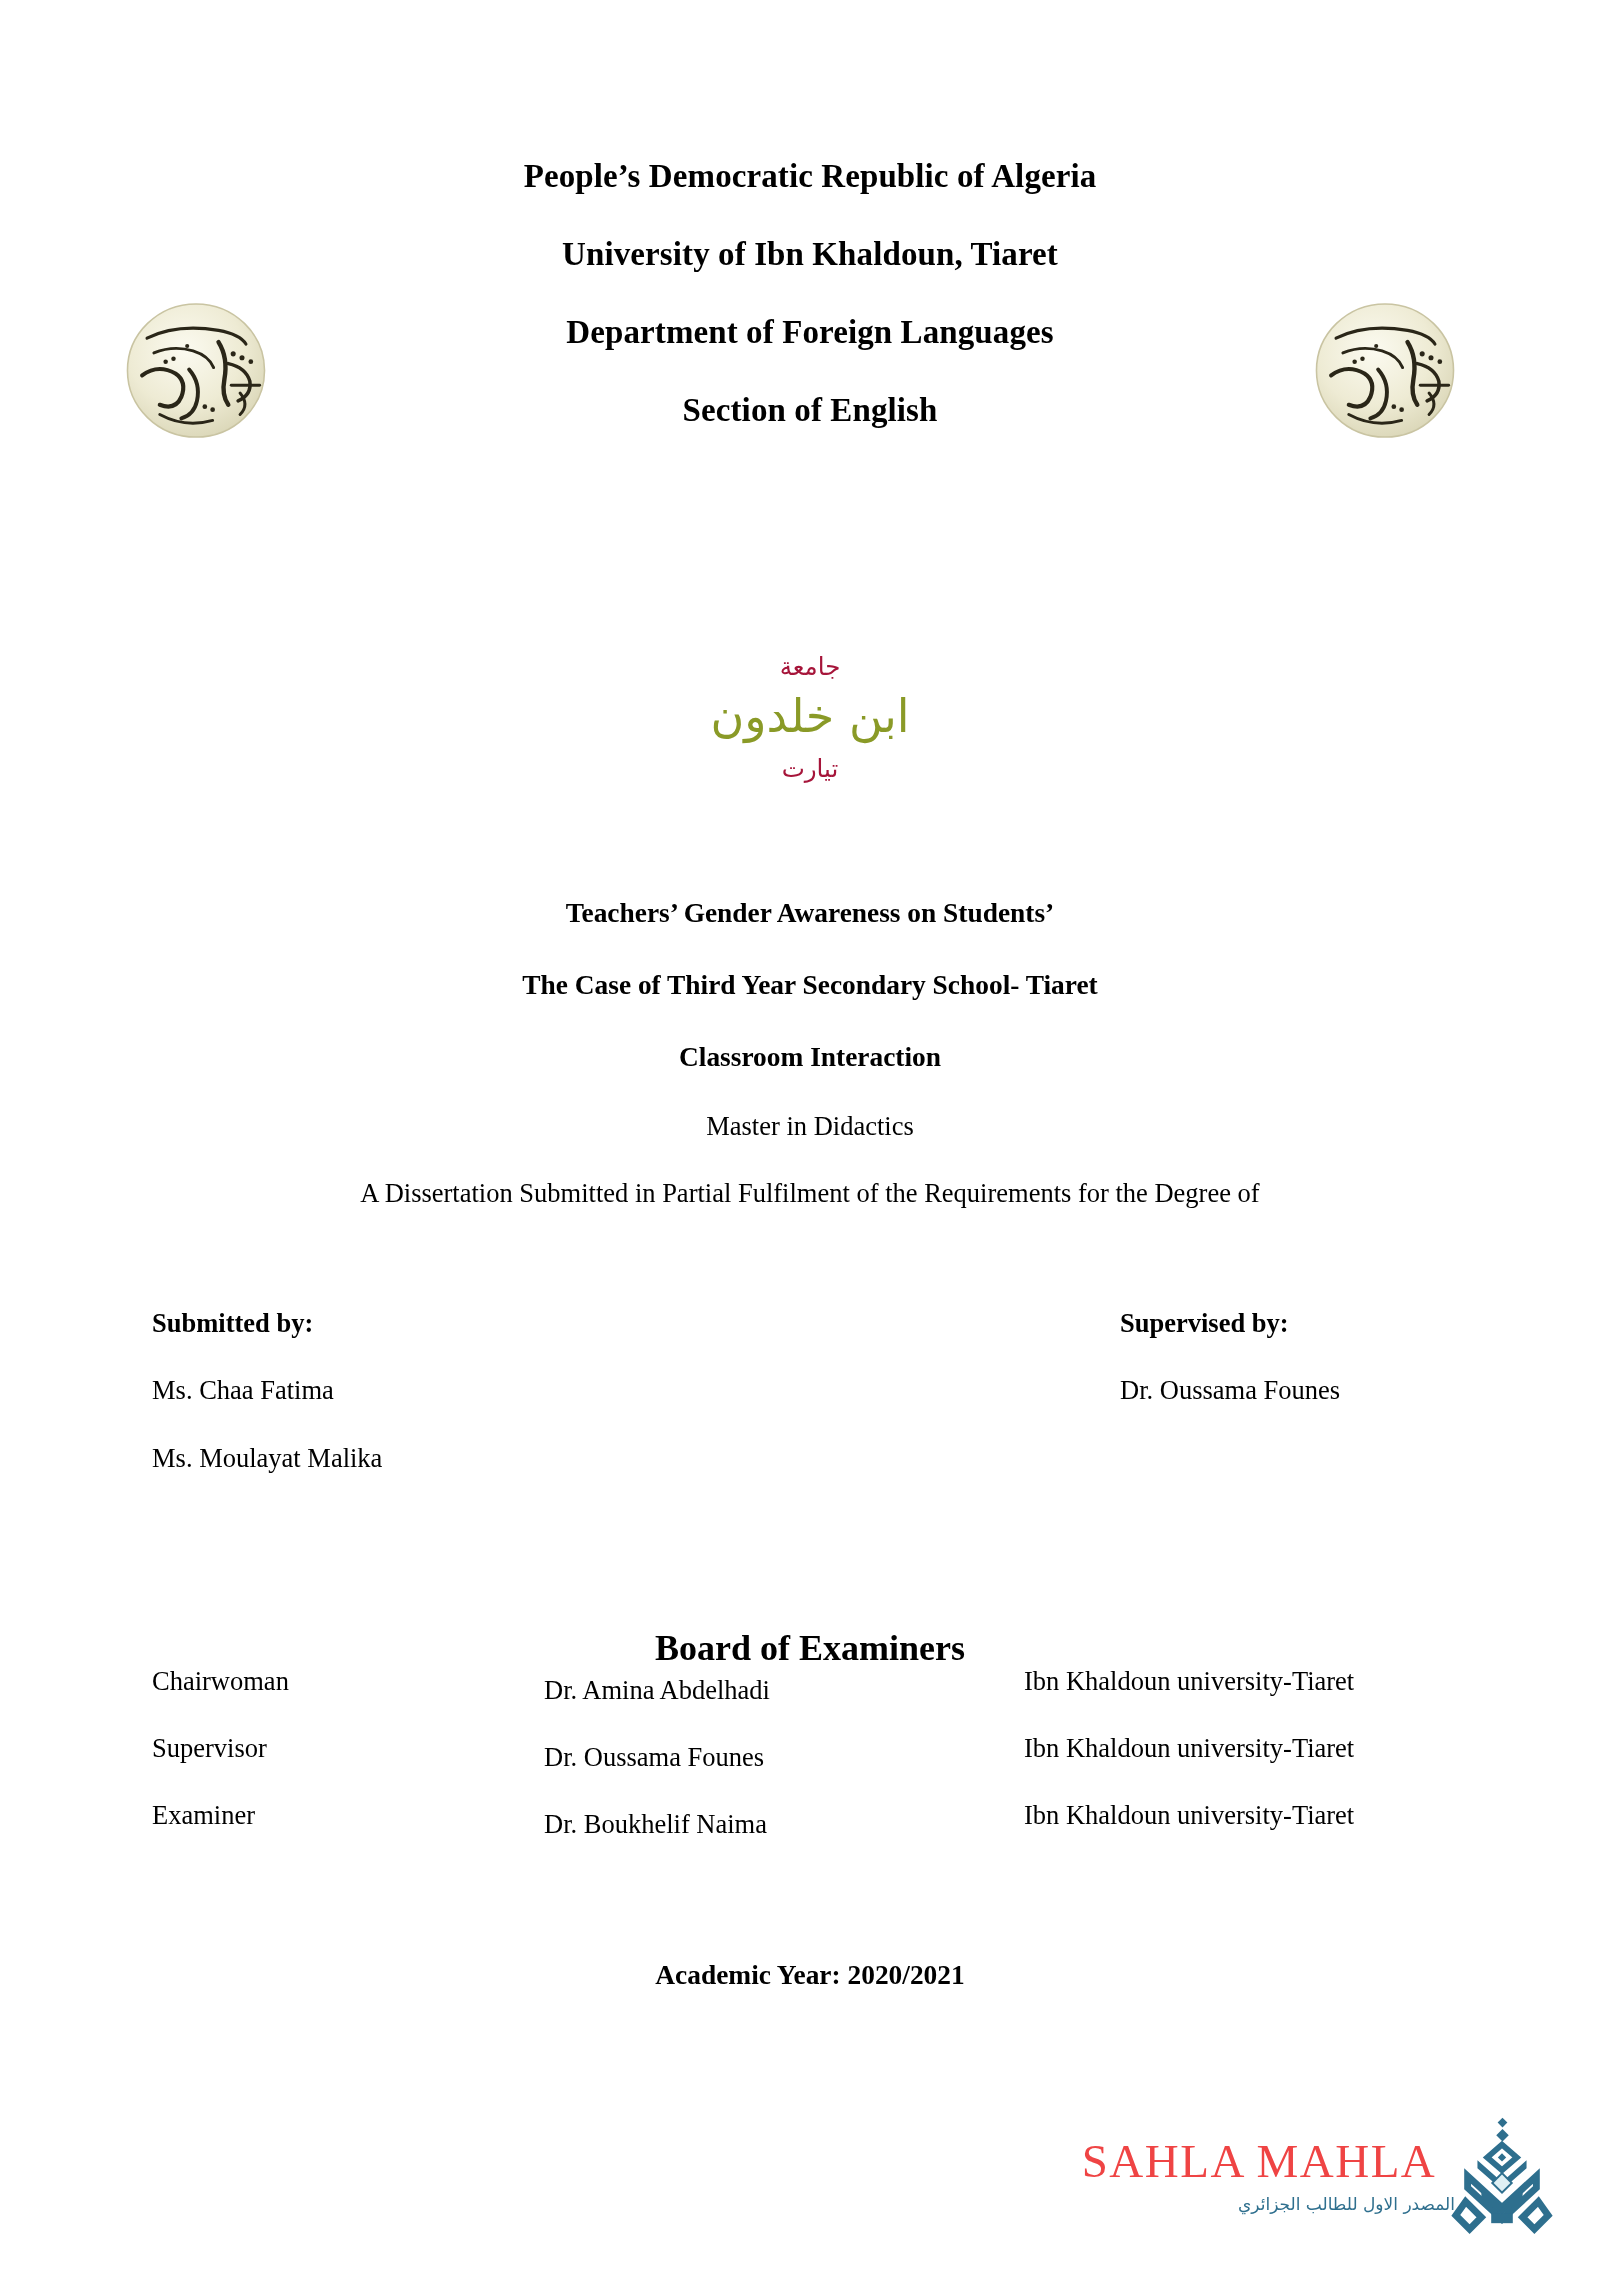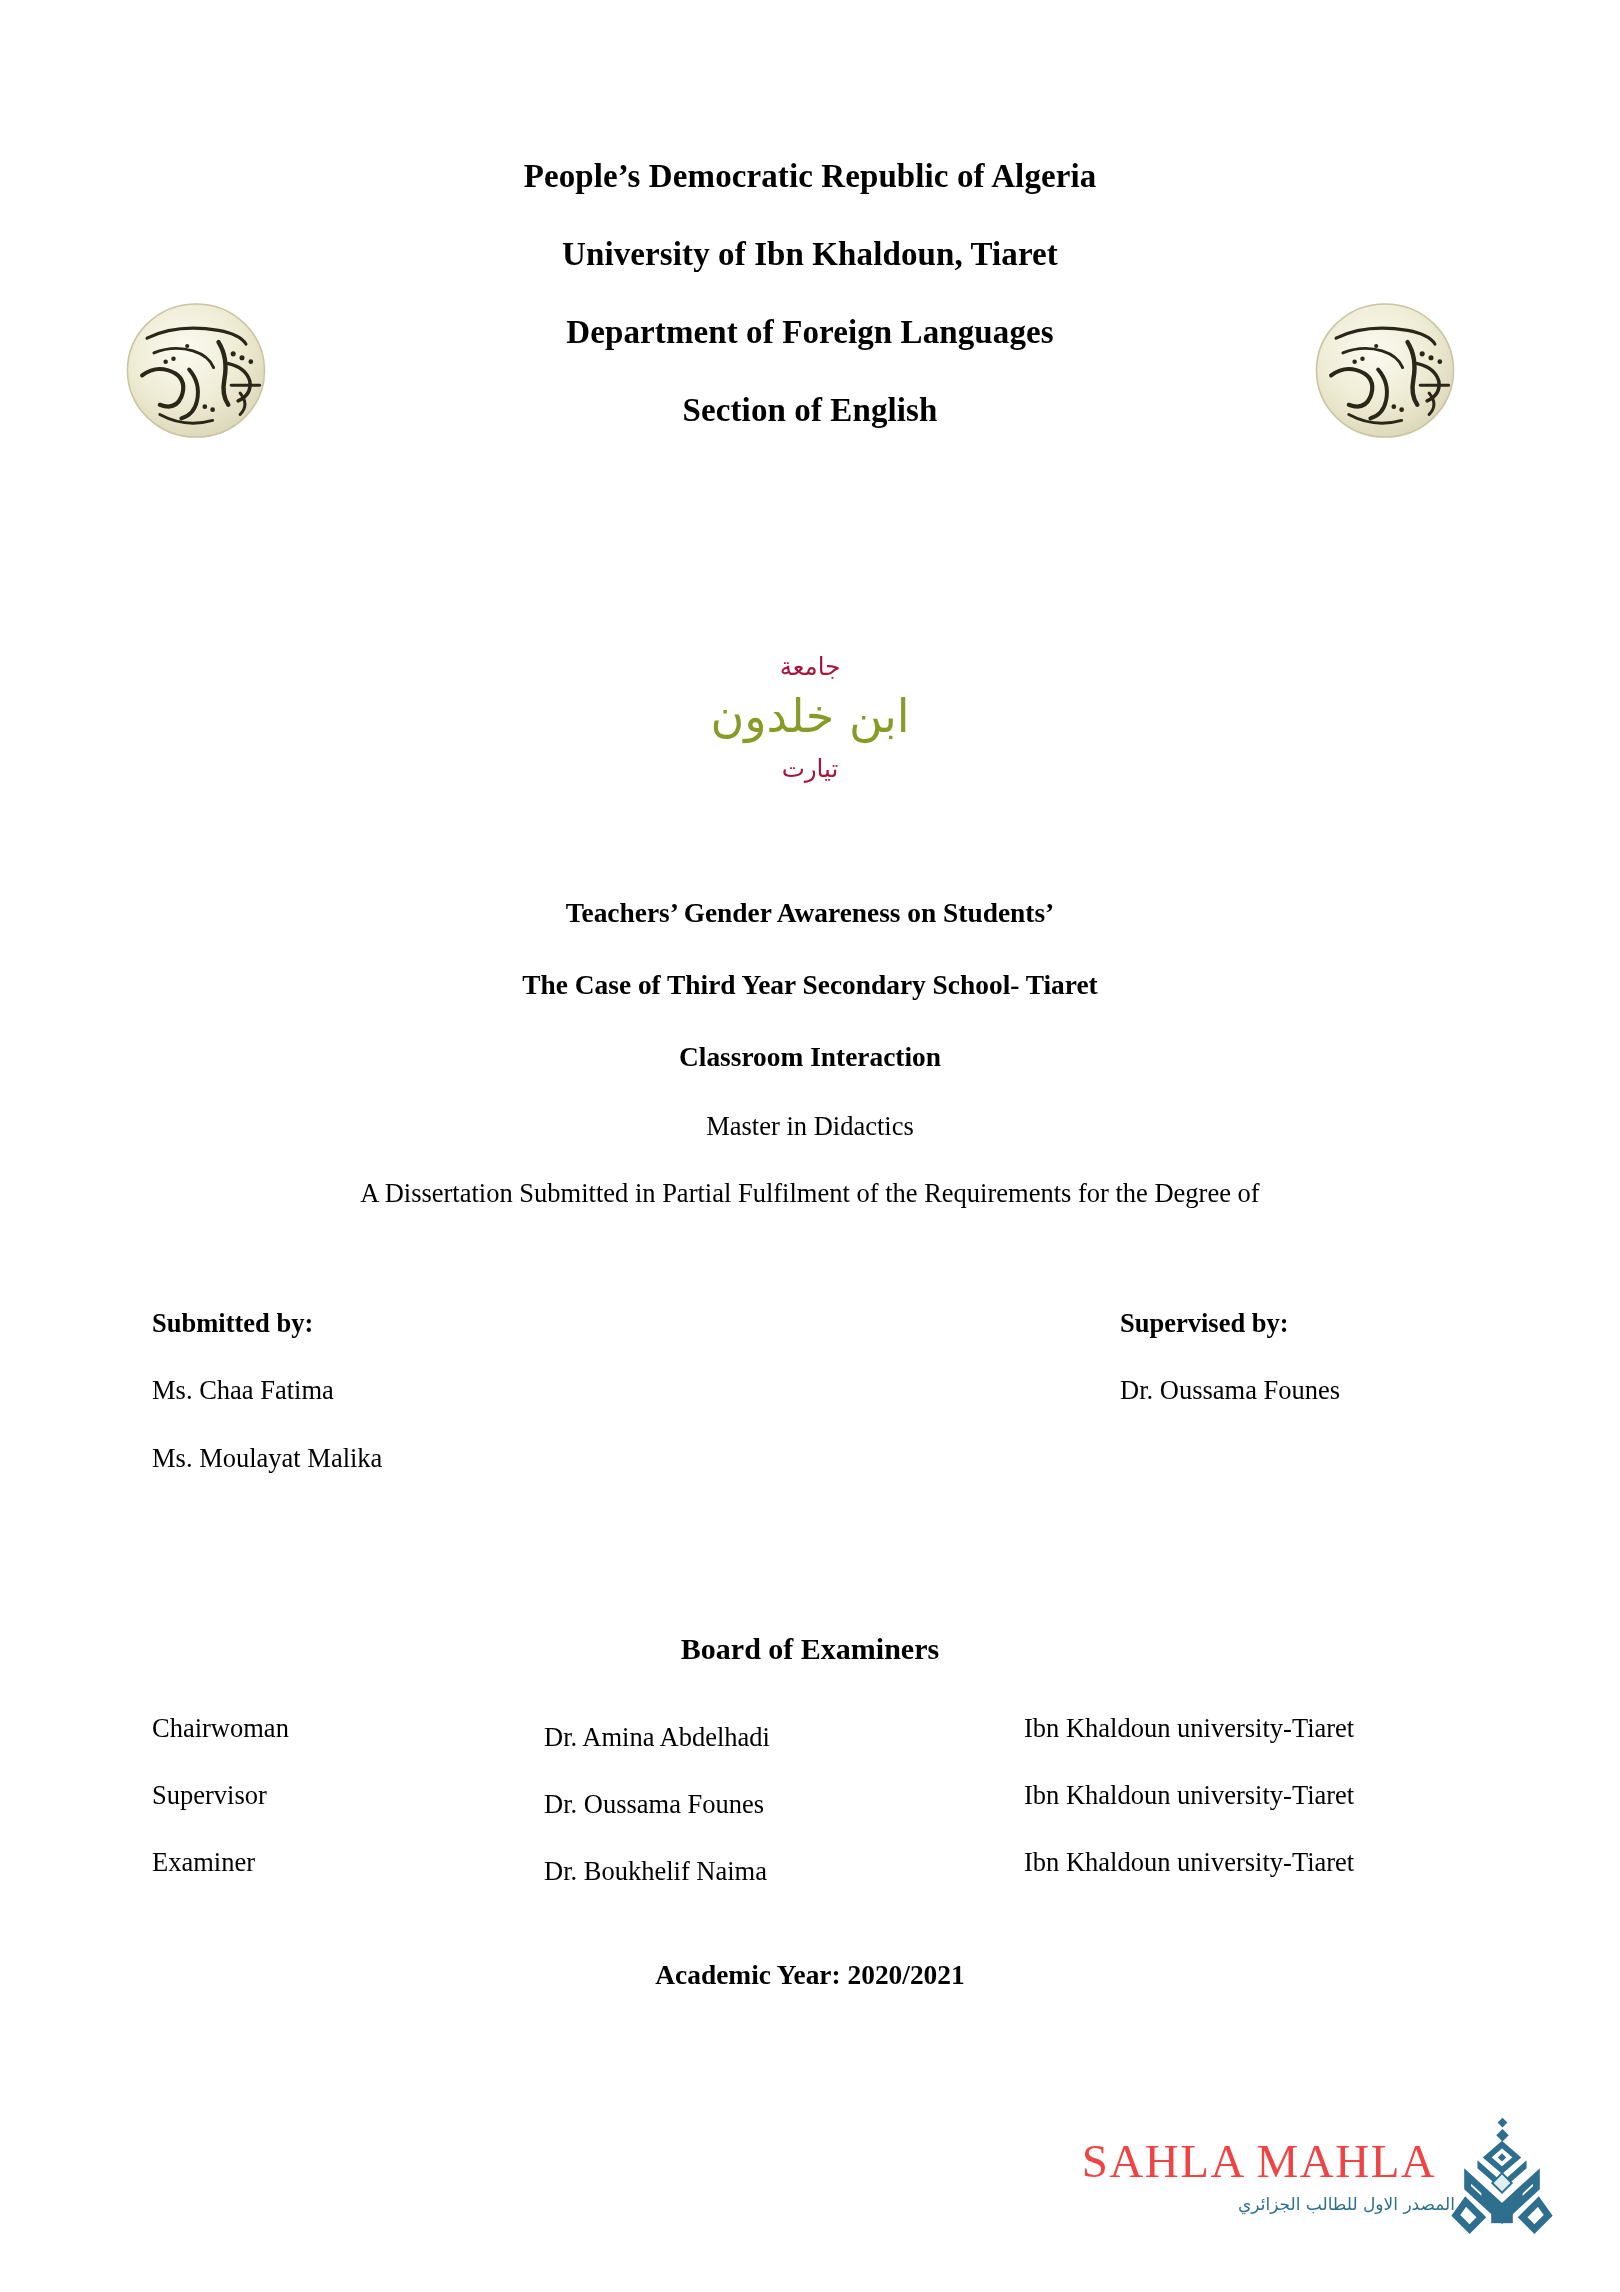--- a/index.html
+++ b/index.html
@@ -101,23 +101,22 @@
   
   .board {
     position: absolute;
     left: 0;
     top: 1632px;
     width: 1620px;
   }
   .board-title {
     text-align: center;
     font-weight: bold;
-    font-size: 30px;
-    line-height: 33px;
-    margin-bottom: 47px;
+    font-size: 36px;
+    line-height: 33px;
   }
   .board-row {
     position: relative;
     height: 67px;
     font-size: 26.5px;
     line-height: 33px;
   }
   .board-cell { position: absolute; top: 0; white-space: nowrap; }
   .bc-role { left: 152px; }
   .bc-name { left: 544px; margin-top: 9px; }

